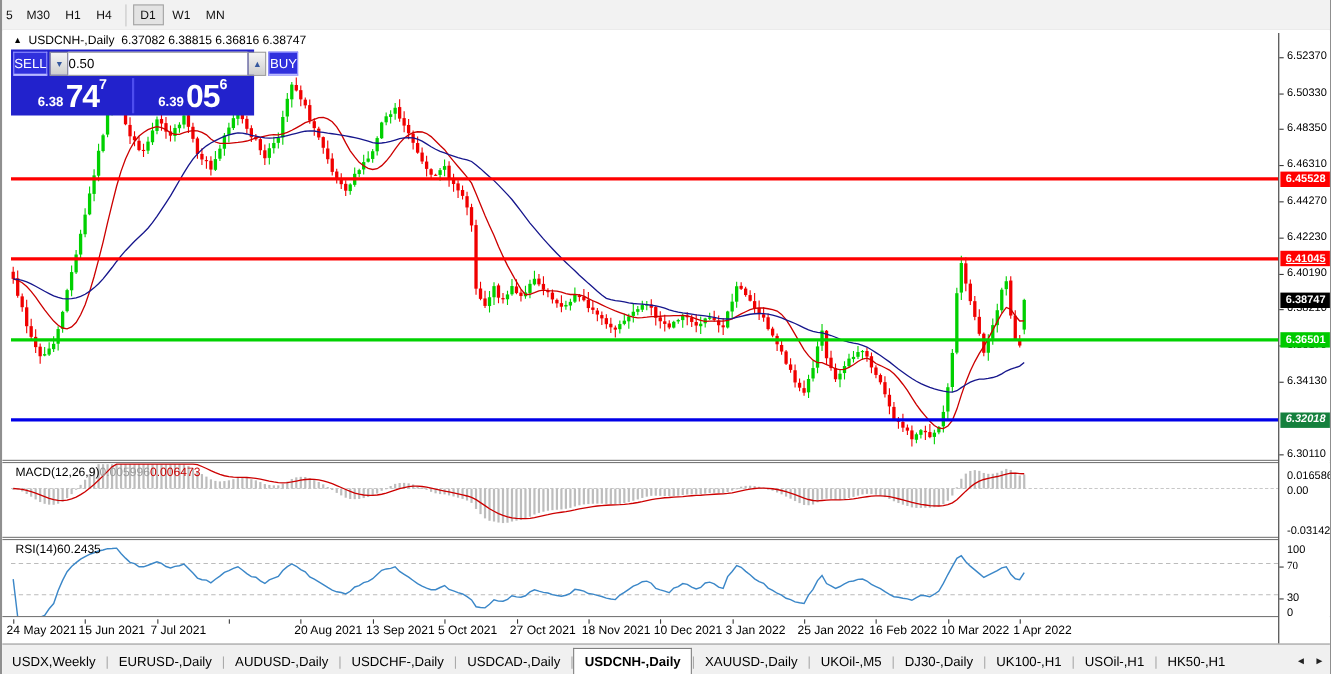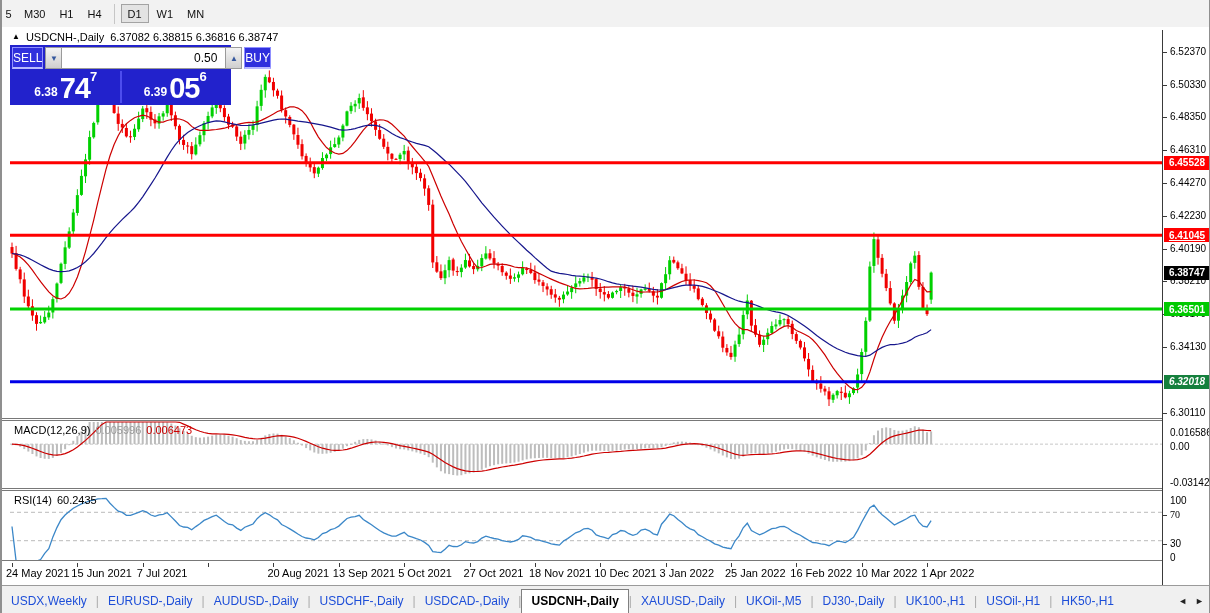--- a/index.html
+++ b/index.html
@@ -21,47 +21,47 @@
   
   #trade{position:absolute;left:8px;top:18px;width:221px;height:60px;background:#2222cc;
          padding:2px;box-sizing:border-box;}
   .t-row1{display:flex;gap:2px;height:22px;}
   .t-btn{width:62px;background:#3030dd;border:1px solid #9090ff;color:#fff;font-size:12px;
          display:flex;align-items:center;justify-content:center;box-sizing:border-box;border-bottom:2px solid #b9b9ff;}
   .t-spin{flex:1;display:flex;}
   .t-arrow{width:17px;background:linear-gradient(#f4f4f4,#cfcfcf);border:1px solid #9a9a9a;
            color:#35589e;font-size:8px;display:flex;align-items:center;justify-content:center;box-sizing:border-box;}
   .t-input{flex:1;border:1px solid #9a9a9a;border-left:none;border-right:none;font-size:12px;
-           text-align:right;padding:0 8px 0 0;font-family:"Liberation Sans",sans-serif;min-width:0;}
+           text-align:left;padding:0 8px 0 0;font-family:"Liberation Sans",sans-serif;min-width:0;}
   .t-row2{display:flex;height:32px;margin-top:2px;}
   .t-price{flex:1;color:#fff;display:flex;align-items:flex-end;justify-content:center;padding-bottom:1px;}
   .t-price .small{font-size:12px;font-weight:bold;margin-right:2px;line-height:20px;}
   .t-price .big{font-size:29px;font-weight:bold;line-height:27px;letter-spacing:-1px;}
   .t-price .sup{font-size:13px;font-weight:bold;line-height:12px;align-self:flex-start;}
   .t-div{width:2px;background:#4d4dee;}
   
   .hsep{position:absolute;left:0;width:1210px;height:3px;border-top:1px solid #787878;
         border-bottom:1px solid #787878;background:#fff;box-sizing:border-box;}
-  .panel-label{position:absolute;font-size:11px;color:#000;display:flex;gap:5px;}
+  .panel-label{position:absolute;font-size:11px;color:#000;display:flex;}
   .panel-label .v-sil{color:#9a9a9a;}
   .panel-label .v-red{color:#cc0000;}
   
   #paxis{position:absolute;left:1160px;top:3px;width:48px;height:559px;border-left:1px solid #3a3a3a;background:#fff;}
   .ptick{position:absolute;left:7px;font-size:10px;color:#000;white-space:nowrap;}
   .ptickmark{position:absolute;left:0;width:4px;height:1px;background:#3a3a3a;}
   .pbadge{position:absolute;left:1px;width:46px;height:14px;font-size:10px;font-weight:bold;color:#fff;
           display:flex;align-items:center;justify-content:center;white-space:nowrap;}
   
   #daxis{position:absolute;left:0;top:536px;width:1210px;height:23px;background:#fff;}
   .dlab{position:absolute;top:4px;font-size:11px;color:#000;white-space:nowrap;}
   .dtick{position:absolute;top:0;width:1px;height:4px;background:#3a3a3a;}
   
   #tabbar{position:absolute;left:0;top:585px;width:1210px;height:28px;background:#f0f0f0;
           border-top:1px solid #9a9a9a;display:flex;align-items:flex-end;overflow:hidden;}
-  .tab{font-size:12px;color:#1d4ed8;padding:4px 9px 6px 9px;white-space:nowrap;cursor:default;}
+  .tab{font-size:12px;color:#000000;padding:4px 9px 6px 9px;white-space:nowrap;cursor:default;}
   .tab.active{background:#fff;border:1px solid #808080;border-bottom:none;font-weight:bold;color:#000;}
   .tab-sep{color:#aaa;font-size:12px;padding-bottom:6px;}
   .tab-arrows{margin-left:auto;display:flex;gap:8px;padding:0 8px 8px 4px;font-size:9px;color:#222;}
   svg{position:absolute;left:0;}
 </style>
 </head>
 <body>
 
 <div id="app">
 

